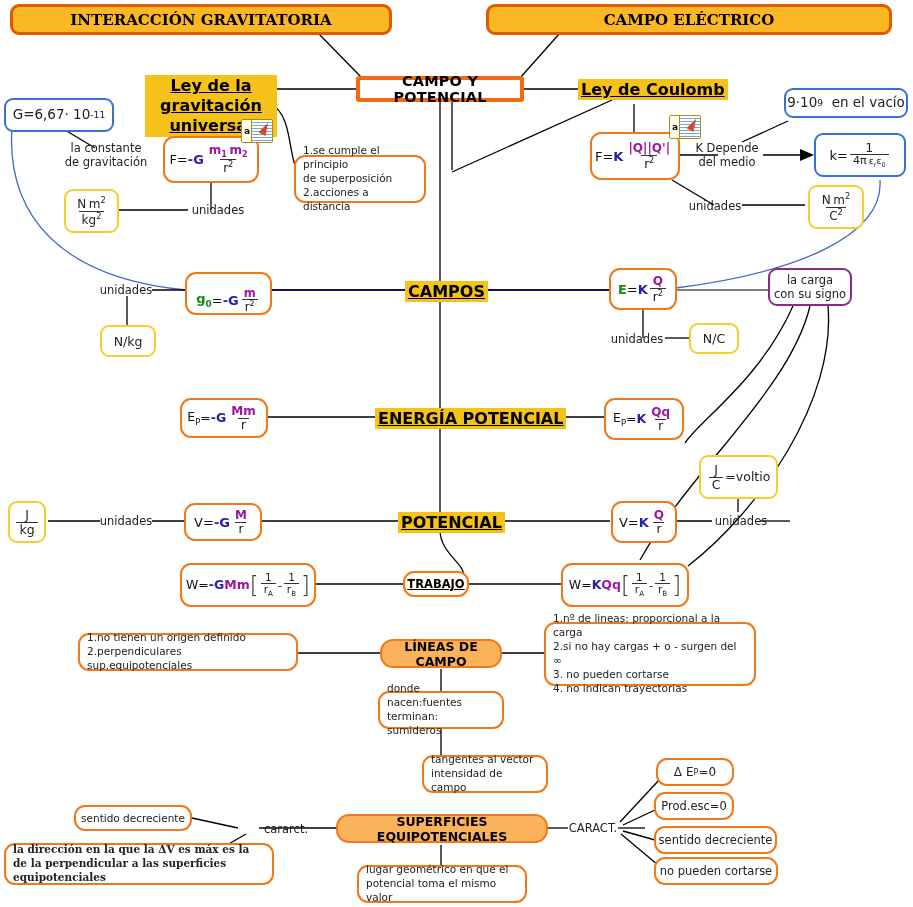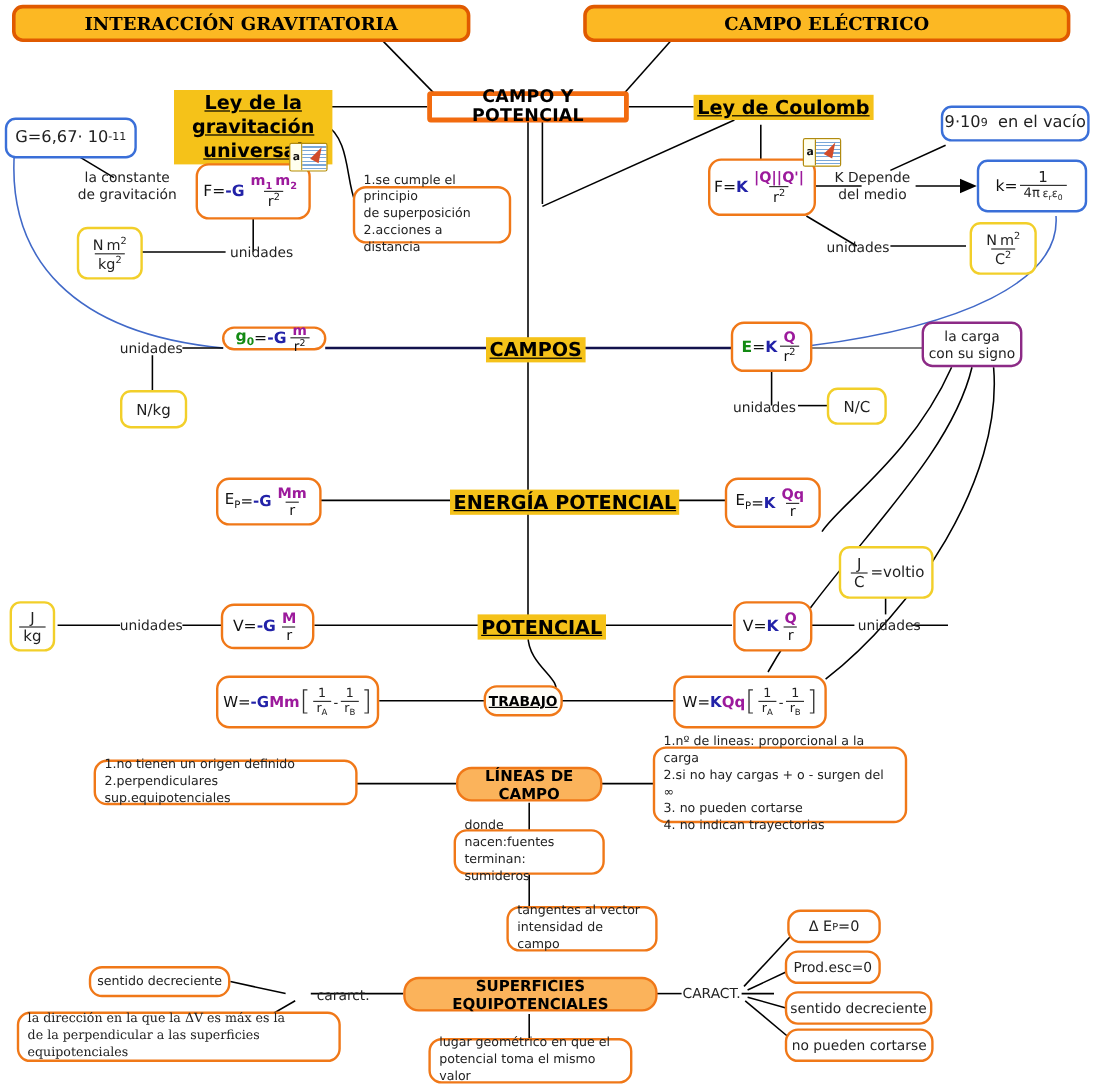--- a/index.html
+++ b/index.html
@@ -225,21 +225,21 @@
   <div class="node ybox" style="left:64px;top:189px;width:55px;height:44px;">
     <span class="frac" style="font-size:12px;">
       <span class="num">N m<sup>2</sup></span>
       <span class="den">kg<sup>2</sup></span>
     </span>
   </div>
   <div class="plain" style="left:188px;top:203px;width:60px;">
     <span>unidades</span>
   </div>
 
-  <div class="node obox" style="left:185px;top:272px;width:87px;height:20px;">
+  <div class="node obox" style="left:185px;top:272px;width:87px;height:43px;align-items:flex-end;">
     <span class="mm">
       <span class="gr" style="font-size:13px;">g<sub>0</sub></span>
         <span class="bk" style="font-size:13px;">=</span>
         <span class="bl" style="font-size:13px;">-G</span>
       <span class="frac" style="font-size:11.5px;">
         <span class="num pu">m</span>
         <span class="den bk">r<sup>2</sup></span>
       </span>
     </span>
   </div>
@@ -456,21 +456,21 @@
   </div>
 
   <div class="node obox" style="left:74px;top:805px;width:118px;height:26px;font-size:10.5px;">
     <span>sentido decreciente</span>
   </div>
 
   <div class="plain" style="left:258px;top:822px;width:56px;">
     <span>cararct.</span>
   </div>
 
-  <div class="node obox lbox ml" style="left:14px;top:843px;width:270px;height:42px;font-size:10.5px;font-family:'DejaVu Serif','Liberation Serif',serif;">
+  <div class="node obox lbox ml" style="left:4px;top:843px;width:270px;height:42px;font-size:10.5px;font-family:'DejaVu Serif','Liberation Serif',serif;font-weight:bold;">
     <div>
       <div>la dirección en la que la ΔV es máx es la</div>
       <div>de la perpendicular a las superficies equipotenciales</div>
     </div>
   </div>
 
   <div class="node ofill" style="left:336px;top:814px;width:212px;height:29px;">
     <span>SUPERFICIES EQUIPOTENCIALES</span>
   </div>
 

